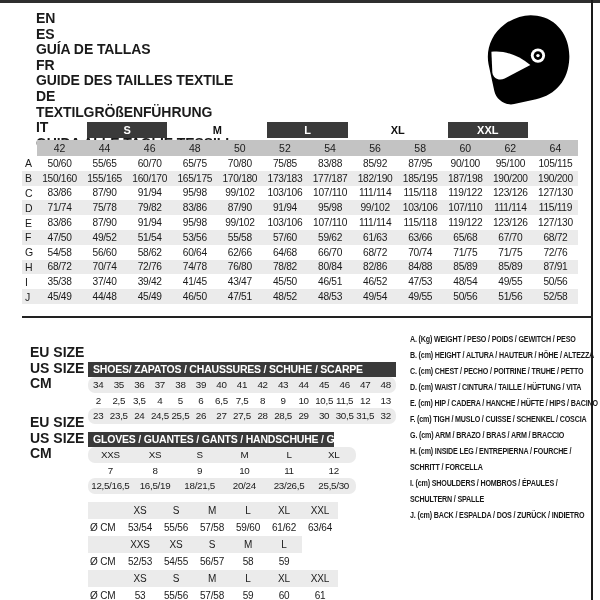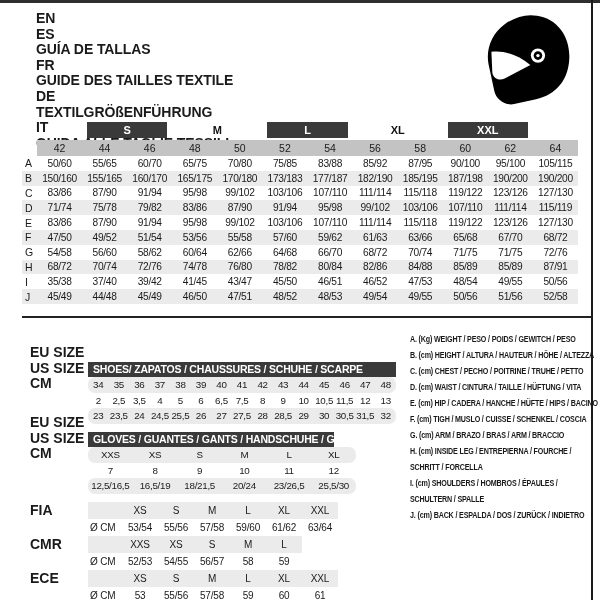--- a/index.html
+++ b/index.html
@@ -365,25 +365,20 @@
           <div class="s-cell">12,5/16,5</div>
           <div class="s-cell">16,5/19</div>
           <div class="s-cell">18/21,5</div>
           <div class="s-cell">20/24</div>
           <div class="s-cell">23/26,5</div>
           <div class="s-cell">25,5/30</div>
         </div>
       </div>
   </div>
 
-  <div class="side-labels" id="helmet-labels">
-      <div class="std-label">FIA</div>
-      <div class="std-label">CMR</div>
-      <div class="std-label">ECE</div>
-    </div>
   <div class="section-table" id="helmet-table">
     <div>
         <div class="h-row h-sizes">
           <div class="h-unit"></div>
           <div class="h-cell">XS</div>
           <div class="h-cell">S</div>
           <div class="h-cell">M</div>
           <div class="h-cell">L</div>
           <div class="h-cell">XL</div>
           <div class="h-cell">XXL</div>

